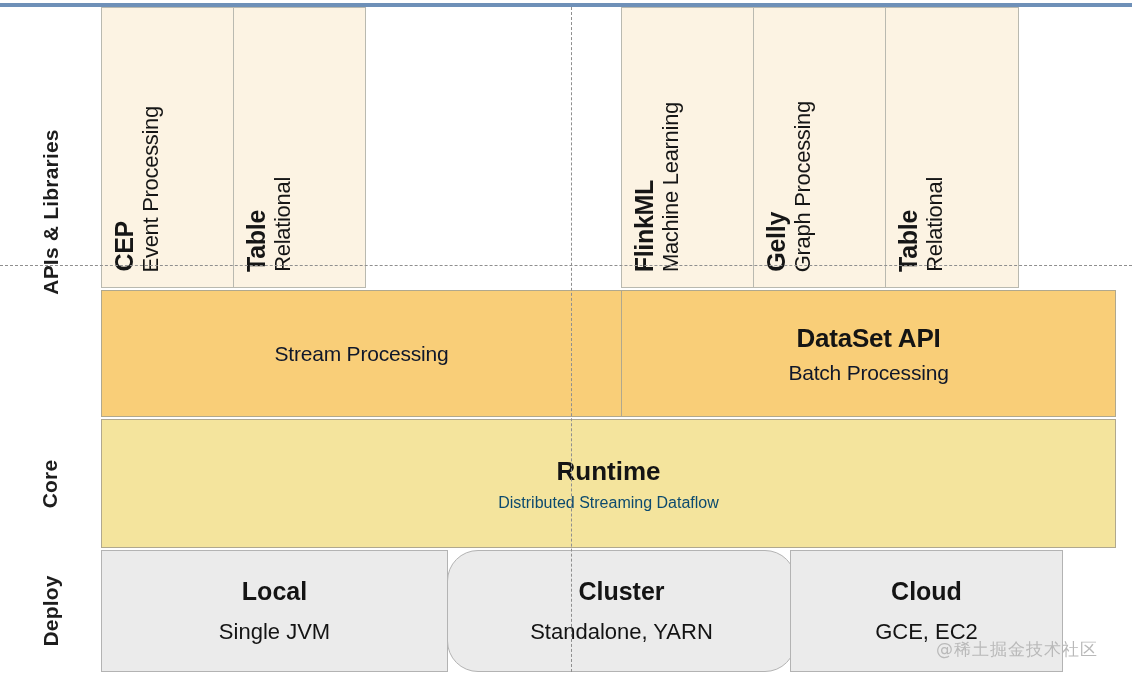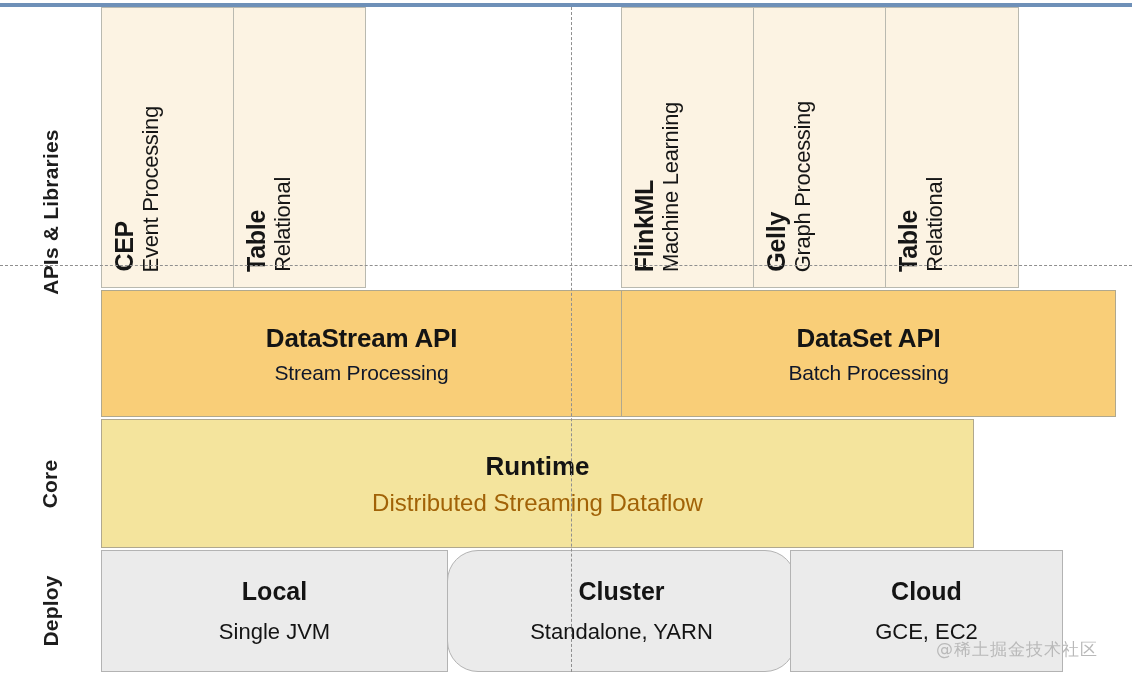--- a/index.html
+++ b/index.html
@@ -119,39 +119,39 @@
     font-size: 21px;
     color: #0f172a;
     letter-spacing: -0.2px;
   }
 
   
   #runtime-band {
     position: absolute;
     left: 101px;
     top: 419px;
-    width: 873px;
+    width: 1015px;
     height: 129px;
     background: #f4e49d;
     border: 1px solid #b0a88e;
     box-sizing: border-box;
     display: flex;
     flex-direction: column;
     align-items: center;
     justify-content: center;
   }
   .runtime-title {
     font-weight: bold;
     font-size: 26px;
     color: #141414;
     margin-bottom: 7px;
   }
   .runtime-sub {
-    font-size: 24px;
-    color: #a16207;
+    font-size: 16px;
+    color: #0c4a6e;
   }
 
   
   .deploy-cell {
     position: absolute;
     top: 550px;
     height: 122px;
     background: #ebebeb;
     border: 1px solid #b3b3b3;
     box-sizing: border-box;
@@ -247,21 +247,20 @@
   </div>
 
   <div class="lib-col" style="left:885px; width:134px;">
     <div class="lib-inner">
       <div class="lib-name">Table</div>
       <div class="lib-sub">Relational</div>
     </div>
   </div>
 
   <div class="api-band" style="left:101px; width:521px;">
-    <div class="api-title">DataStream API</div>
     <div class="api-sub">Stream Processing</div>
   </div>
 
   <div class="api-band" style="left:621px; width:495px;">
     <div class="api-title">DataSet API</div>
     <div class="api-sub">Batch Processing</div>
   </div>
 
   <div id="runtime-band">
     <div class="runtime-title">Runtime</div>

